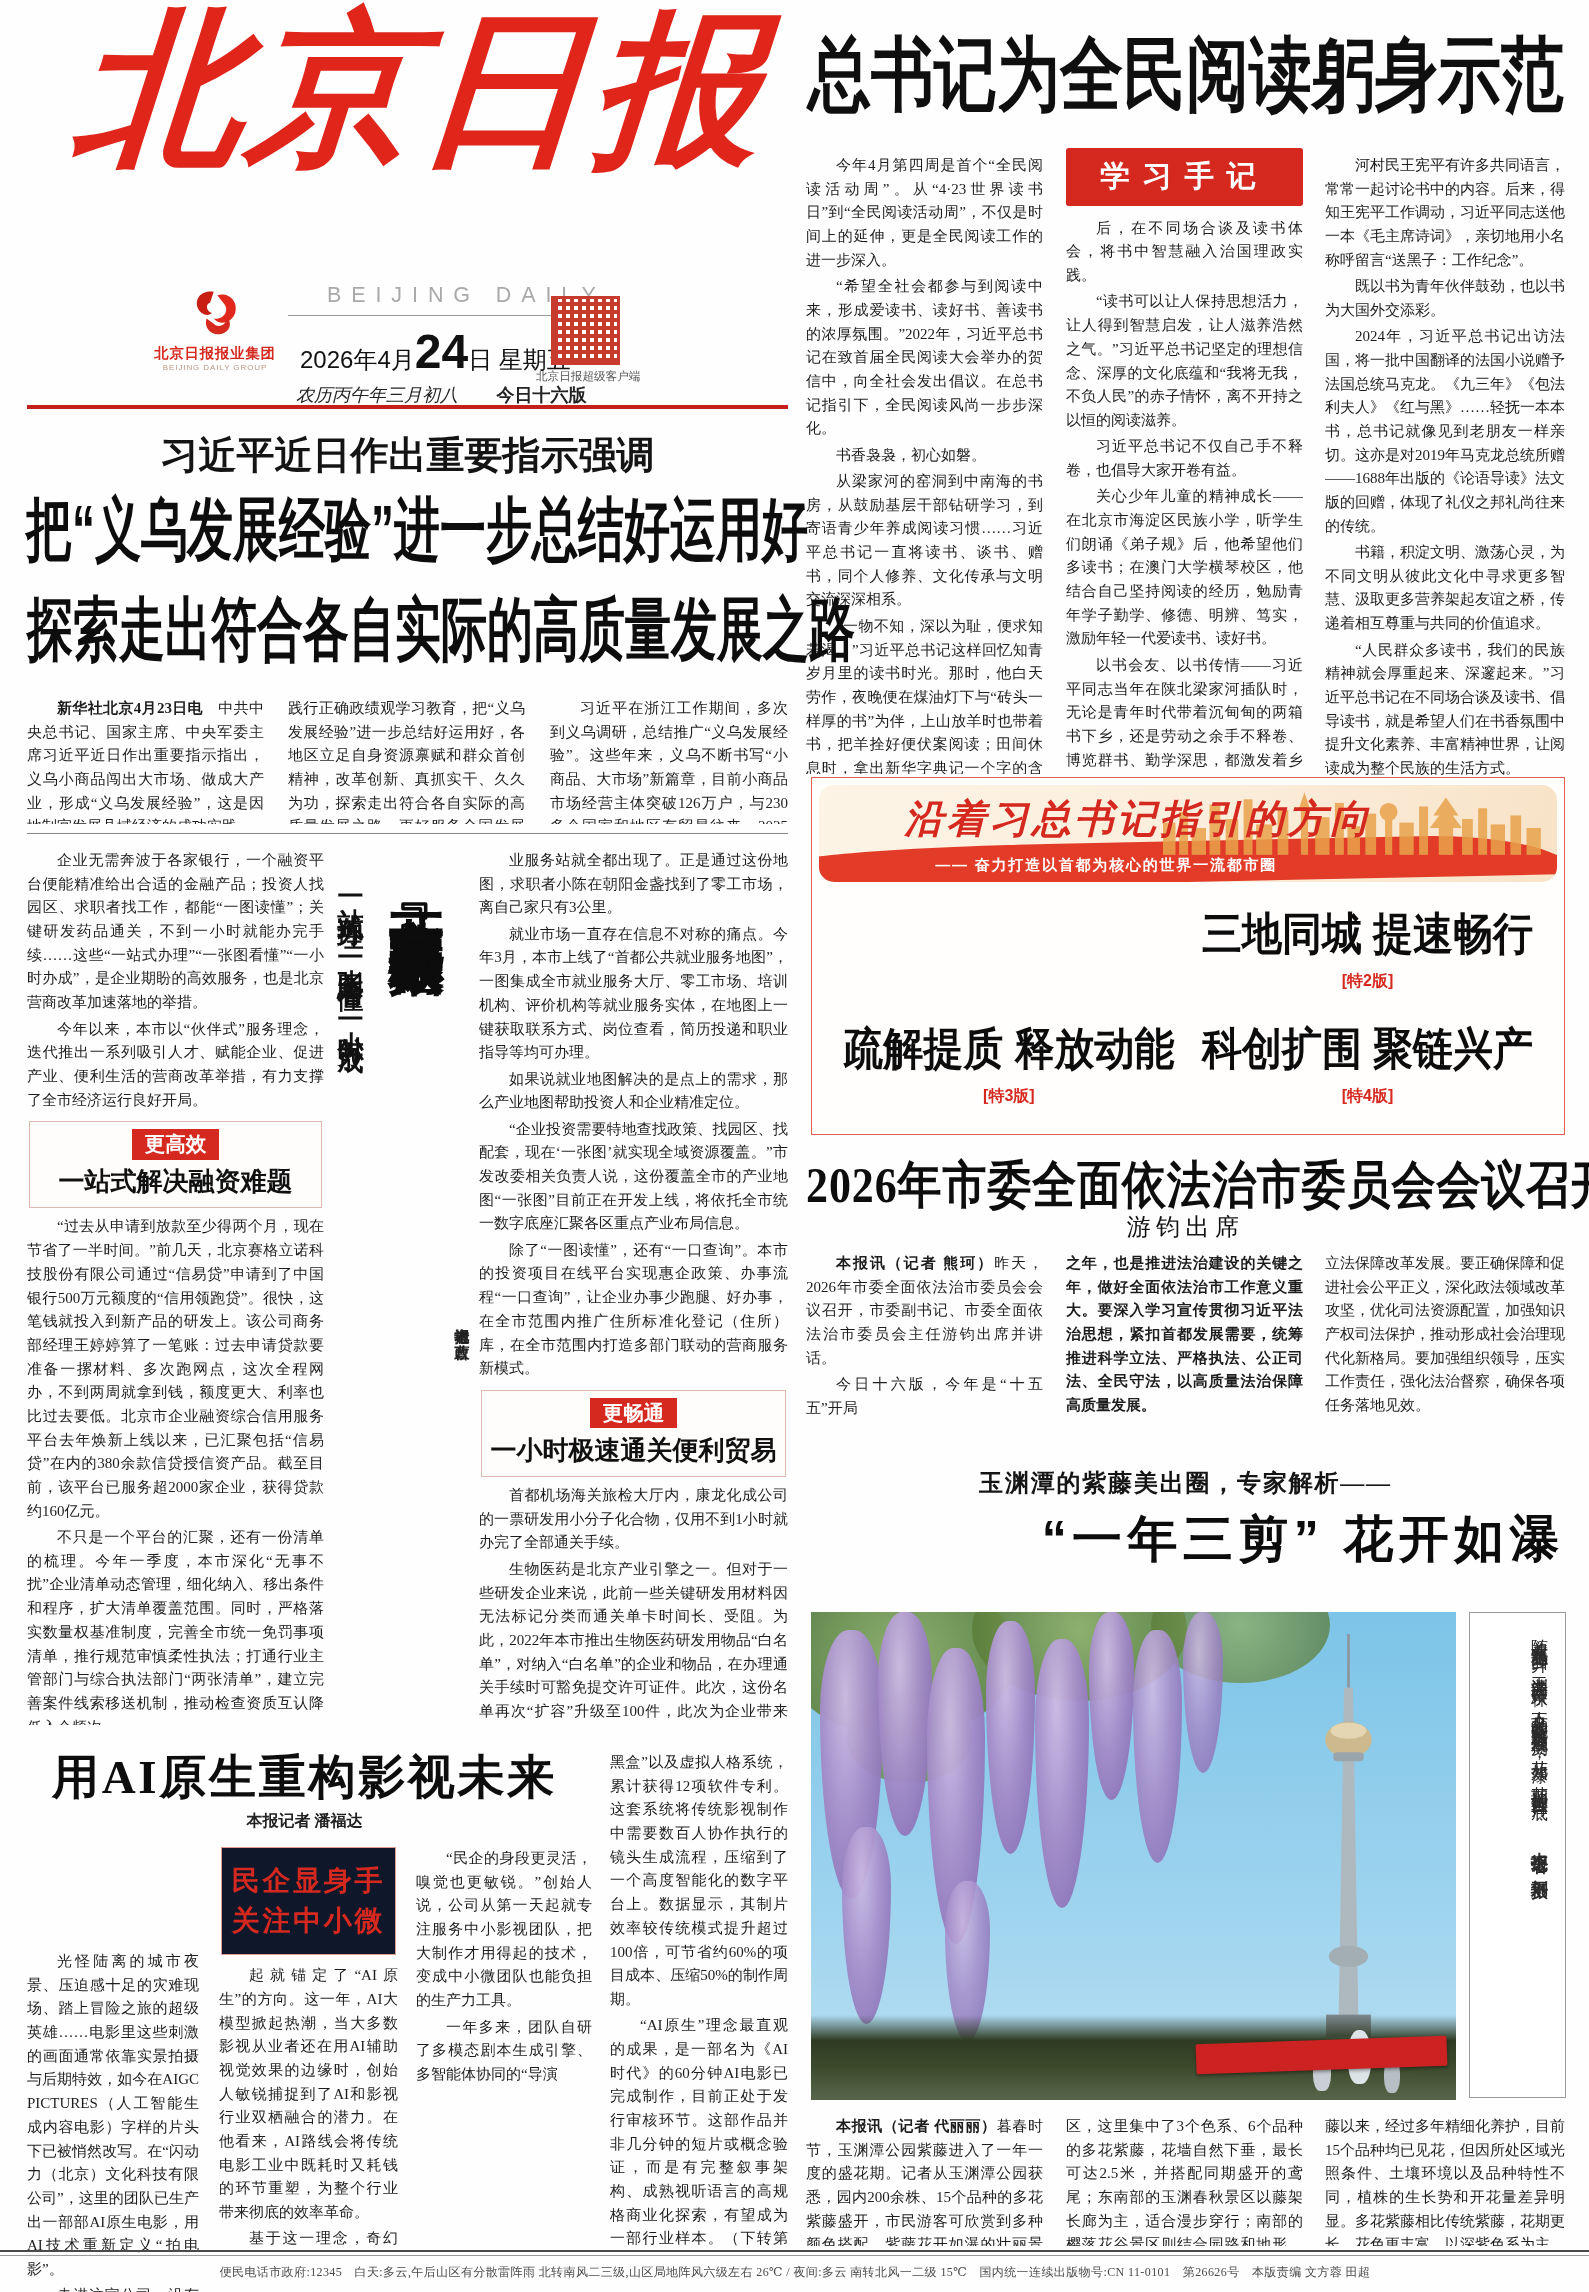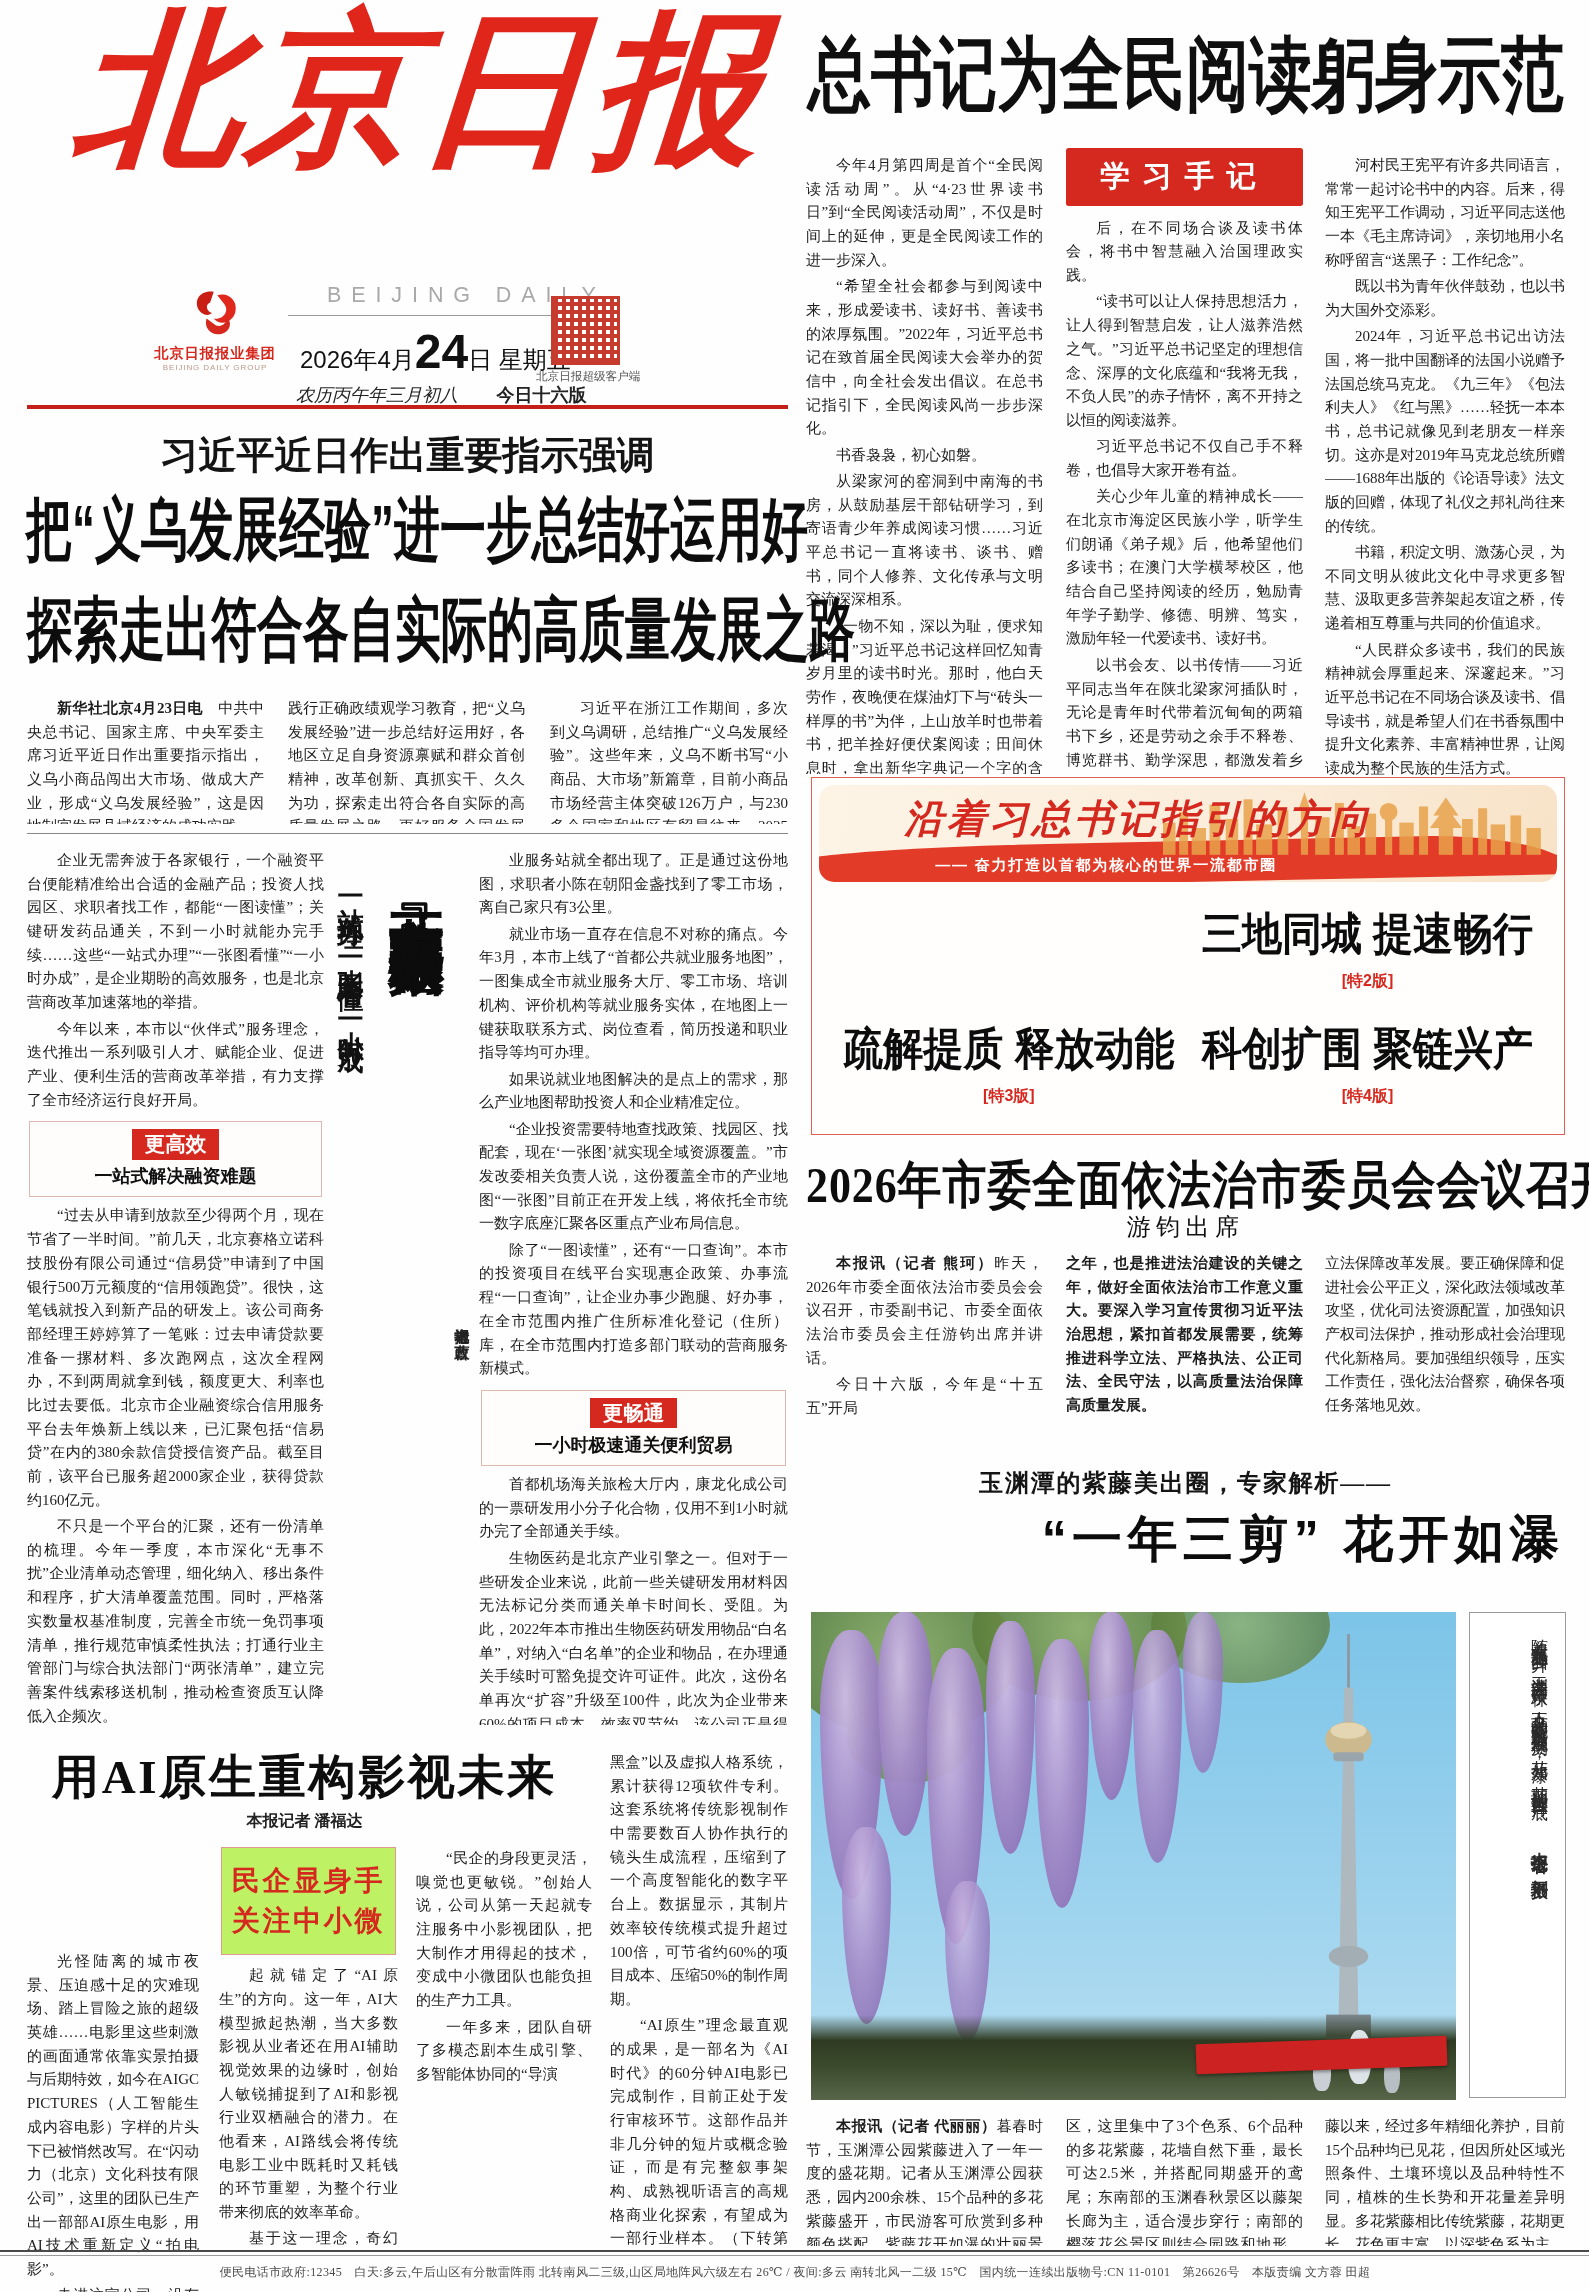--- a/index.html
+++ b/index.html
@@ -27,21 +27,21 @@
   .qr-cap{font-size:11.6px;color:#555;}
   
   .read-head{font-size:63px;font-weight:900;color:#0f0f0f;white-space:nowrap;
       font-family:"Liberation Sans","DejaVu Sans",sans-serif;transform:scaleY(1.28);transform-origin:top left;letter-spacing:0px;}
   .kicker1{font-size:38px;font-weight:bold;color:#141414;font-family:"Liberation Sans",sans-serif;}
   .yiwu-line{font-size:46px;font-weight:900;color:#0d0d0d;white-space:nowrap;
       font-family:"Liberation Sans","DejaVu Sans",sans-serif;transform:scaleY(1.5);transform-origin:top center;}
   .badge{display:inline-block;background:#d5281e;color:#fff;font-size:20.6px;font-weight:bold;
       font-family:"Liberation Sans",sans-serif;padding:1.8px 12.5px;line-height:1.3;}
   .subbox{border:0.9px solid #dfb9af;text-align:center;padding:7.2px 3.6px 8px;margin:9px 1.8px 7.2px;background:#fffdfc;}
-  .subbox .sh{font-size:18px;font-weight:900;color:#101010;font-family:"Liberation Sans",sans-serif;margin-top:4.5px;}
+  .subbox .sh{font-size:26px;font-weight:900;color:#101010;font-family:"Liberation Sans",sans-serif;margin-top:4.5px;}
   .lxbadge{background:#d5281e;color:#fff;text-align:center;font-size:29.6px;font-weight:bold;
       font-family:"Liberation Sans",sans-serif;letter-spacing:12.5px;padding:8px 0 9px;border-radius:2.7px;margin-bottom:10.7px;}
   
   .spbox{border:1.8px solid #e06055;background:#fffefd;}
   .spbanner{position:relative;height:97px;margin:7.2px;overflow:hidden;
       background:linear-gradient(100deg,#fdf4e6 0%,#fbeddb 55%,#f8e3c8 100%);border-radius:15px;}
   .spswoosh{position:absolute;left:-18px;right:-18px;bottom:0px;height:41px;background:#e23c28;
       border-radius:100% 60% 0 0/90% 300% 0 0;transform:rotate(-1.2deg);}
   .sptitle{position:absolute;left:85px;top:7.2px;font-size:39px;color:#d5281e;font-weight:bold;
       font-style:italic;letter-spacing:3.6px;white-space:nowrap;font-family:"Liberation Serif",serif;}
@@ -64,21 +64,21 @@
       background:radial-gradient(ellipse at 40% 25%,#cdbbe4 0%,#a58cc9 45%,#7e63ad 100%);opacity:.95;}
   .leaf{position:absolute;border-radius:50%;background:radial-gradient(circle,#8fae62 0%,#5d7f3c 80%);opacity:.9;}
   .crowd{position:absolute;left:0;right:0;bottom:0;height:85px;
       background:linear-gradient(#00000000,#2e3b22 30%,#3c4a2c 60%,#57654a 100%);}
   .banner-red{position:absolute;background:#cc2222;transform:rotate(-2deg);
       box-shadow:0 1.8px 3.6px rgba(0,0,0,.4);border-radius:1.8px;}
   .capbox{border:0.9px solid #9a9a9a;background:#fff;padding:12.5px 9px;}
   .capbox .vt{font-size:17px;line-height:2.05;color:#2a2a2a;letter-spacing:1.8px;height:100%;}
   .capbox .vb{font-weight:bold;margin-top:12.5px;}
   
-  .aibox{border:0.9px solid #e09a90;background:#bef264;text-align:center;padding:12.5px 0;margin:0 1.8px 9px;}
+  .aibox{border:0.9px solid #e09a90;background:#0f172a;text-align:center;padding:12.5px 0;margin:0 1.8px 9px;}
   .aibox div{color:#d5281e;font-size:28px;font-weight:900;font-family:"Liberation Sans",sans-serif;letter-spacing:2.7px;line-height:1.45;}
   .ai-head{font-size:47px;font-weight:900;color:#0d0d0d;letter-spacing:2.7px;font-family:"Liberation Serif",serif;}
   .ai-byline{font-size:16px;font-weight:bold;text-align:center;}
   
   .footrule{border-top:2.7px solid #4a4a4a;border-bottom:0.9px solid #9a9a9a;height:2.7px;}
   .foot-text{font-size:12px;color:#4a4a4a;text-align:center;letter-spacing:0.4px;}
   
   .figure{position:absolute;border-radius:45% 45% 40% 40%;background:#dde4e8;}
 </style>
 </head>

